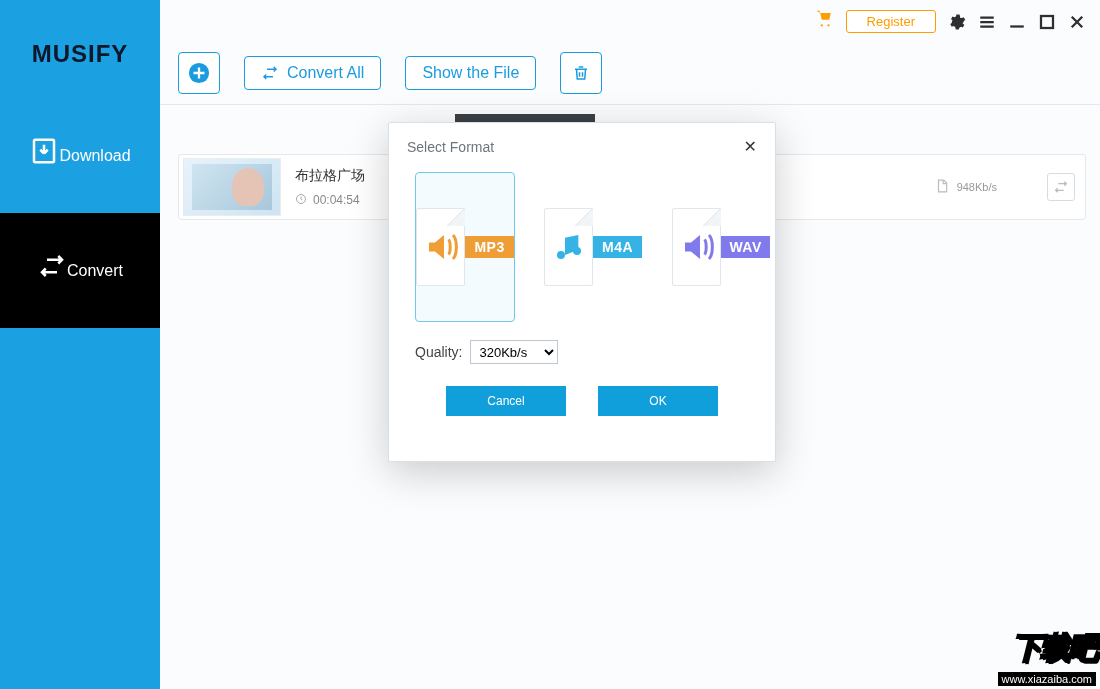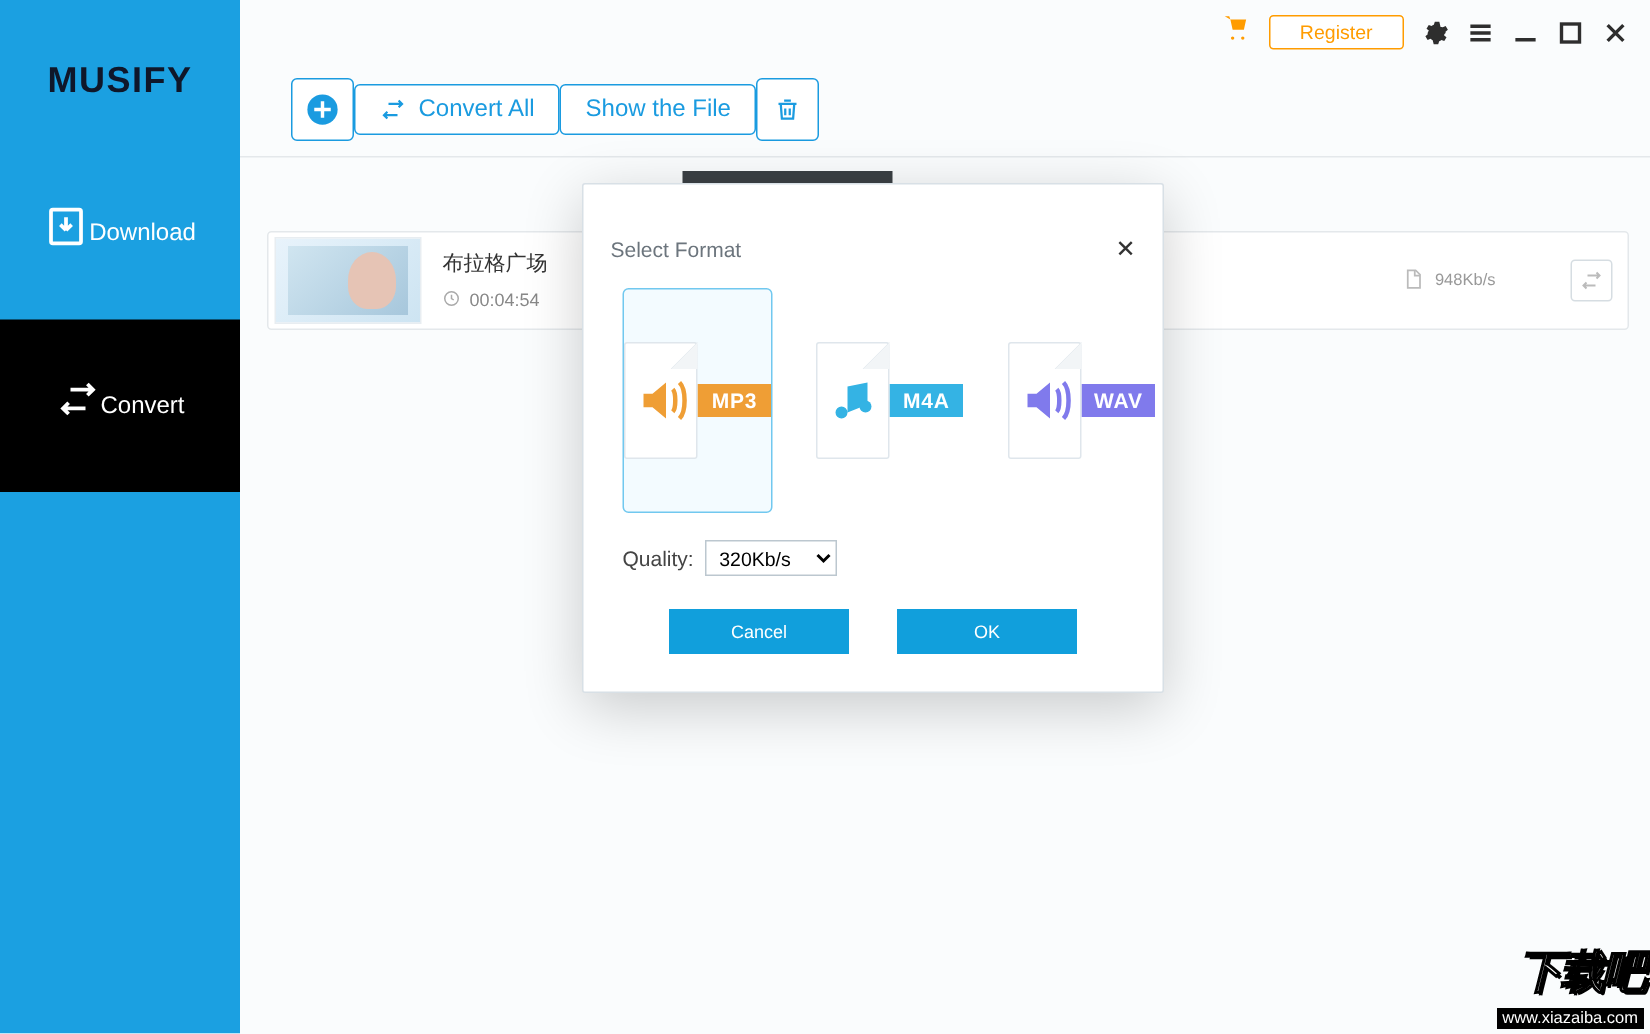--- a/index.html
+++ b/index.html
@@ -14,21 +14,21 @@
 .nav-item .lbl { font-size: 16px; }
 
 
 .topbar { position: absolute; right: 14px; top: 10px; display: flex; align-items: center; gap: 12px; }
 .cart { color: #ff9c00; font-size: 18px; }
 .register-btn { border: 1px solid #ff9c00; color: #ff9c00; background:#fff; padding: 3px 20px; border-radius: 3px; font-size: 13px; cursor:pointer; }
 .win-icon { color: #2e2e2e; font-size: 20px; cursor: pointer; display:flex; align-items:center; }
 .win-icon svg { display:block; }
 
 
-.toolbar { position: absolute; left: 194px; top: 52px; display: flex; gap: 0; align-items: center; }
+.toolbar { position: absolute; left: 178px; top: 52px; display: flex; gap: 24px; align-items: center; }
 .tb-btn { border: 1px solid #1a9be0; color: #1a9be0; background:#fff; padding: 7px 16px; border-radius: 4px; font-size: 16px; font-weight: 400; cursor:pointer; display:flex; align-items:center; gap: 8px; }
 .tb-add { width: 42px; height: 42px; padding:0; justify-content:center; }
 .hr { position:absolute; left:160px; right:0; top:104px; height:1px; background:#e4e8eb; }
 
 
 .filerow { position:absolute; left:178px; top:154px; right:14px; height:66px; background:#fff; border:1px solid #e4e8eb; border-radius:3px; display:flex; align-items:center; }
 .thumb { width:98px; height:58px; margin:4px 14px 4px 4px; border:1px solid #e8edf1; display:flex; align-items:center; justify-content:center; background:linear-gradient(135deg,#e8f3fb,#cde4f2); }
 .thumb-inner { width:80px; height:46px; background:linear-gradient(135deg,#d0e5f0,#a7c7dc); position:relative; }
 .thumb-inner::after { content:""; position:absolute; right:8px; top:4px; width:32px; height:38px; background:#e6c4b5; border-radius:50% 50% 40% 40%; }
 .meta { display:flex; flex-direction:column; gap:8px; }
@@ -36,42 +36,42 @@
 .meta .time { font-size:12px; color:#888; display:flex; align-items:center; gap:6px; }
 .spacer { flex:1; }
 .bitrate { display:flex; align-items:center; gap:8px; color:#999; font-size:11px; margin-right:50px; }
 .cycle { width:28px; height:28px; border:1px solid #d6dde2; border-radius:3px; margin-right:10px; display:flex; align-items:center; justify-content:center; color:#bbb; }
 
 
 .pager { position:absolute; left:455px; top:114px; width:140px; height:16px; background:#3b4044; border-radius:0 0 8px 8px; }
 
 
 .modal { position:absolute; left:388px; top:122px; width:388px; height:340px; background:#fff; border:1px solid #d8e0e6; box-shadow:0 10px 40px rgba(0,0,0,0.2); border-radius:2px; }
-.modal-head { display:flex; align-items:center; padding:14px 18px 8px;margin-top:19px; }
+.modal-head { display:flex; align-items:center; padding:14px 18px 8px; }
 .modal-title { color:#6c757d; font-size:14px; }
 .modal-close { margin-left:auto; cursor:pointer; color:#333; font-size:16px; }
 .format-row { display:flex; gap:28px; padding:8px 26px 0; }
 .format-card { width:100px; height:150px; display:flex; flex-direction:row; align-items:center; justify-content:center; border:1px solid transparent; border-radius:4px; cursor:pointer; padding:8px 0; }
 .format-card.selected { border-color:#71c8ef; background:#f3fbff; }
 .file-shape { width:60px; height:78px; background:#fff; border:1px solid #dfe6ec; position:relative; border-radius:2px; display:flex; align-items:center; justify-content:center; }
 .file-shape::before { content:""; position:absolute; right:-1px; top:-1px; width:18px; height:18px; background:linear-gradient(135deg,transparent 49%, #dfe6ec 50%, #f2f5f7 52%); }
 .fmt-label { margin-top:-1px; width:60px; text-align:center; color:#fff; font-size:14px; font-weight:700; padding:3px 0; letter-spacing:0.5px; }
 .fmt-mp3 .fmt-label { background:#ef9e35; }
 .fmt-m4a .fmt-label { background:#34b3e4; }
 .fmt-wav .fmt-label { background:#807aec; }
 
 .quality-row { display:flex; align-items:center; gap:8px; padding:18px 26px 0; font-size:14px; color:#444; }
 .quality-row select { width:88px; height:24px; border:1px solid #bcc7cf; font-size:13px; padding:0 4px; background:#fff; }
 
 .modal-actions { display:flex; justify-content:center; gap:32px; padding:22px 0 0; }
 .modal-btn { width:120px; height:30px; background:#119fdc; color:#fff; border:none; font-size:12px; cursor:pointer; }
 
 
 .watermark { position:absolute; right:4px; bottom:2px; text-align:right; }
-.watermark .zh { font-size:30px; font-weight:400; font-style:italic; color:#fff; -webkit-text-stroke:2px #000; text-shadow:2px 2px 0 #000; letter-spacing:-2px; }
+.watermark .zh { font-size:30px; font-weight:700; font-style:italic; color:#fff; -webkit-text-stroke:2px #000; text-shadow:2px 2px 0 #000; letter-spacing:-2px; }
 .watermark .url { background:#000; color:#fff; font-size:11px; padding:1px 4px; display:inline-block; }
 </style>
 </head>
 <body>
 
 <div class="sidebar">
   <div class="logo">MUSIFY</div>
   <div class="nav-item">
     <div class="icon-slot">
       <svg width="30" height="30" viewBox="0 0 24 24" fill="none" stroke="#fff" stroke-width="2">

